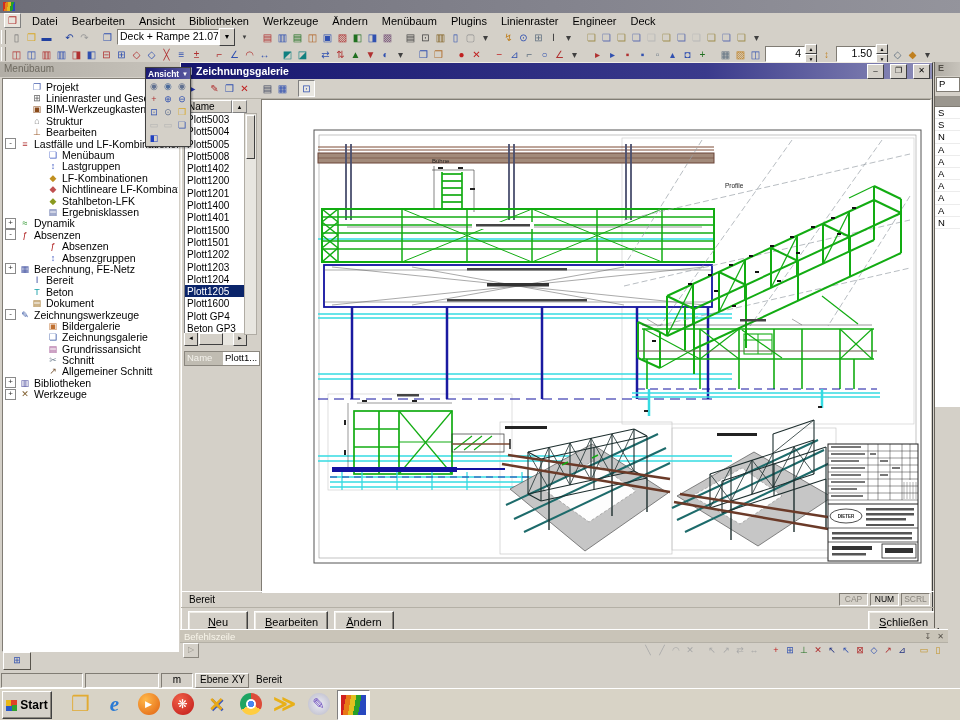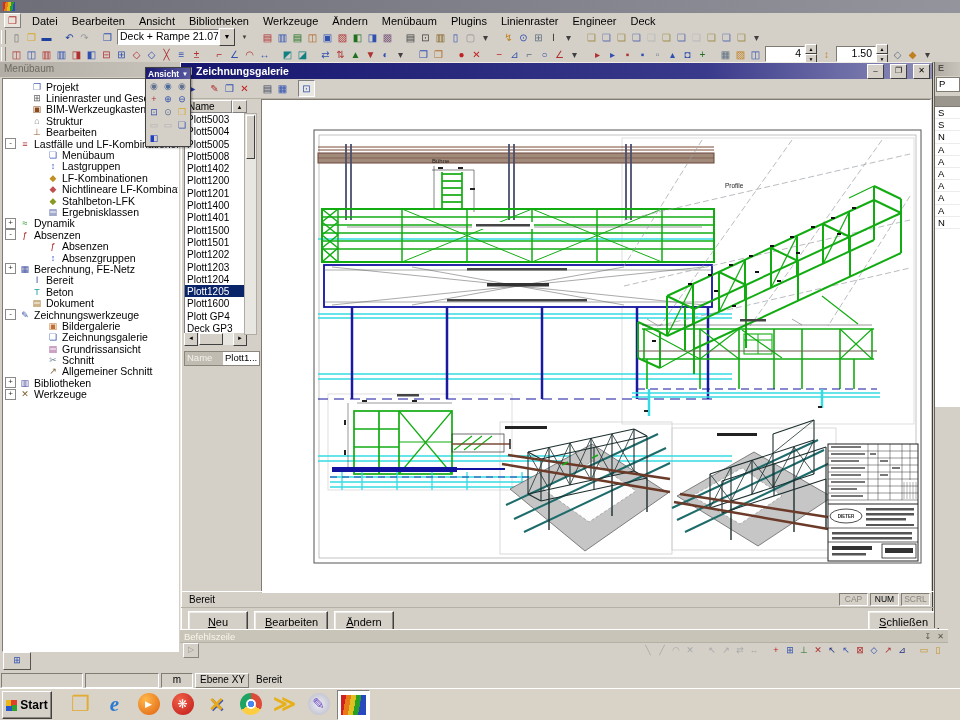--- a/index.html
+++ b/index.html
@@ -542,21 +542,21 @@
           <div class="prow">Plott1400</div>
           <div class="prow">Plott1401</div>
           <div class="prow">Plott1500</div>
           <div class="prow">Plott1501</div>
           <div class="prow">Plott1202</div>
           <div class="prow">Plott1203</div>
           <div class="prow">Plott1204</div>
           <div class="prow sel">Plott1205</div>
           <div class="prow">Plott1600</div>
           <div class="prow">Plott GP4</div>
-          <div class="prow">Deck GP3</div>
+          <div class="prow">Beton GP3</div>
         </div>
       <div class="hscroll">
         <span class="hbtn">◄</span>
         <span class="hthumb"></span>
         <span class="hbtn" style="margin-left:auto;">►</span>
       </div>
       <div class="vscroll">
         <div class="vthumb"></div>
       </div>
     </div>

